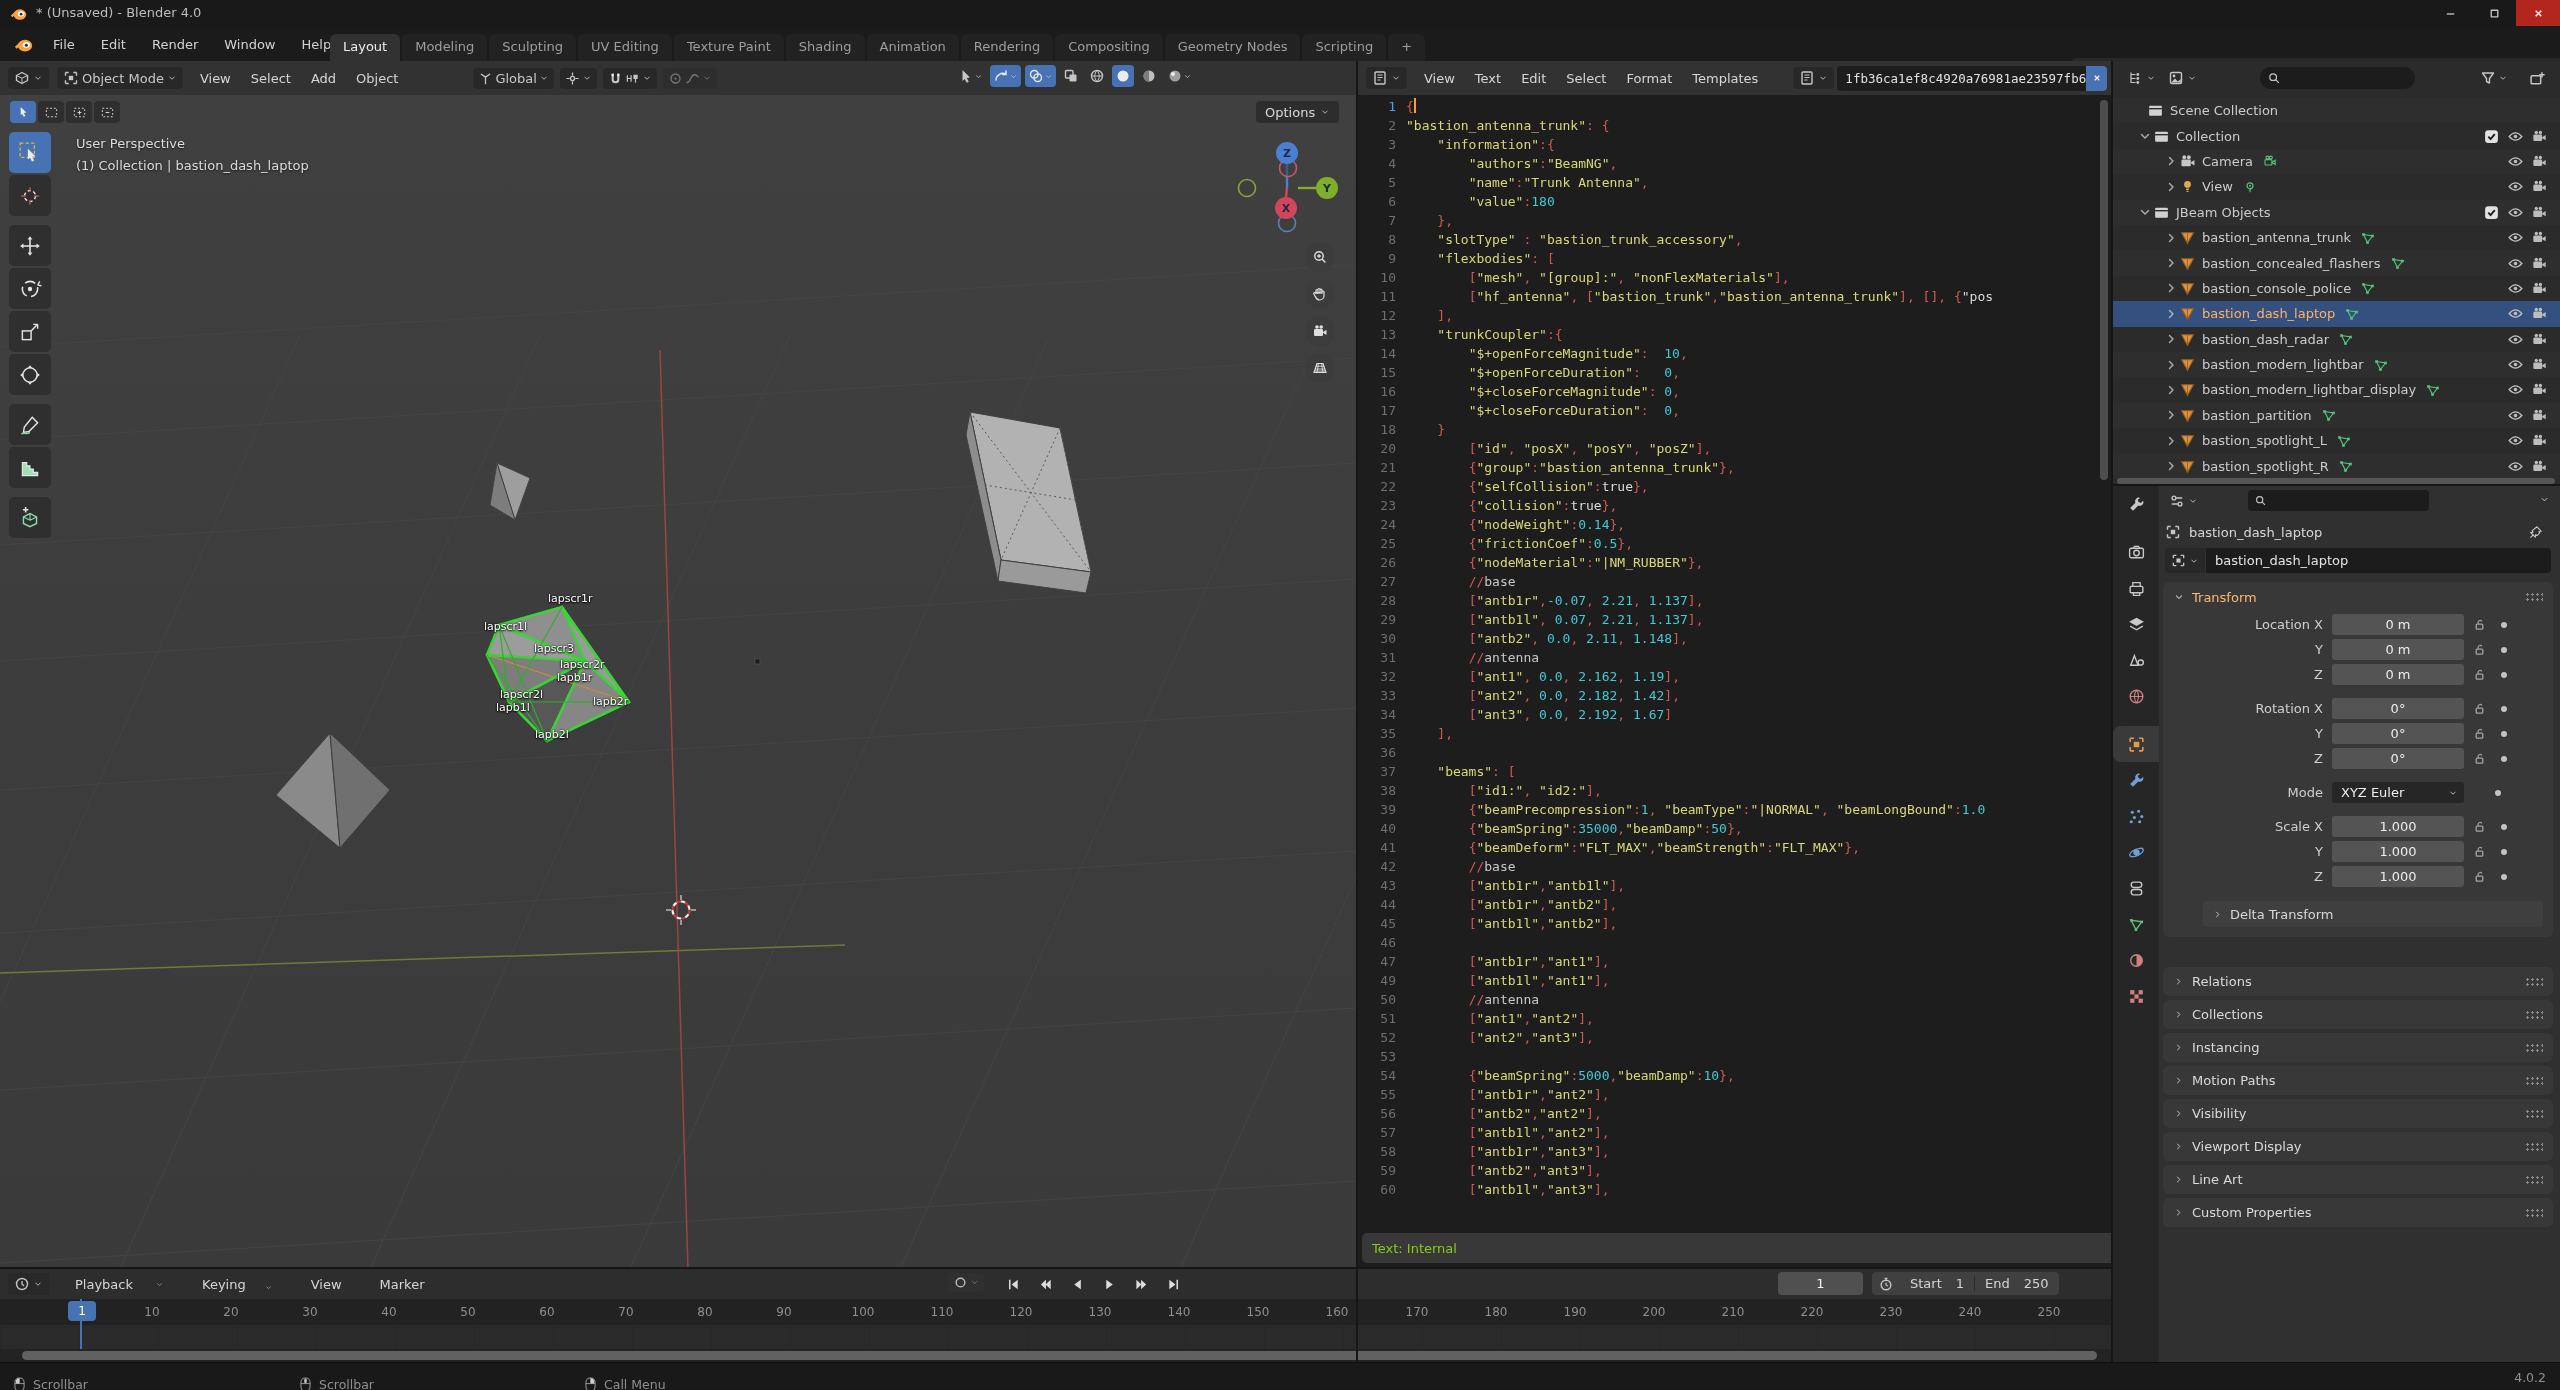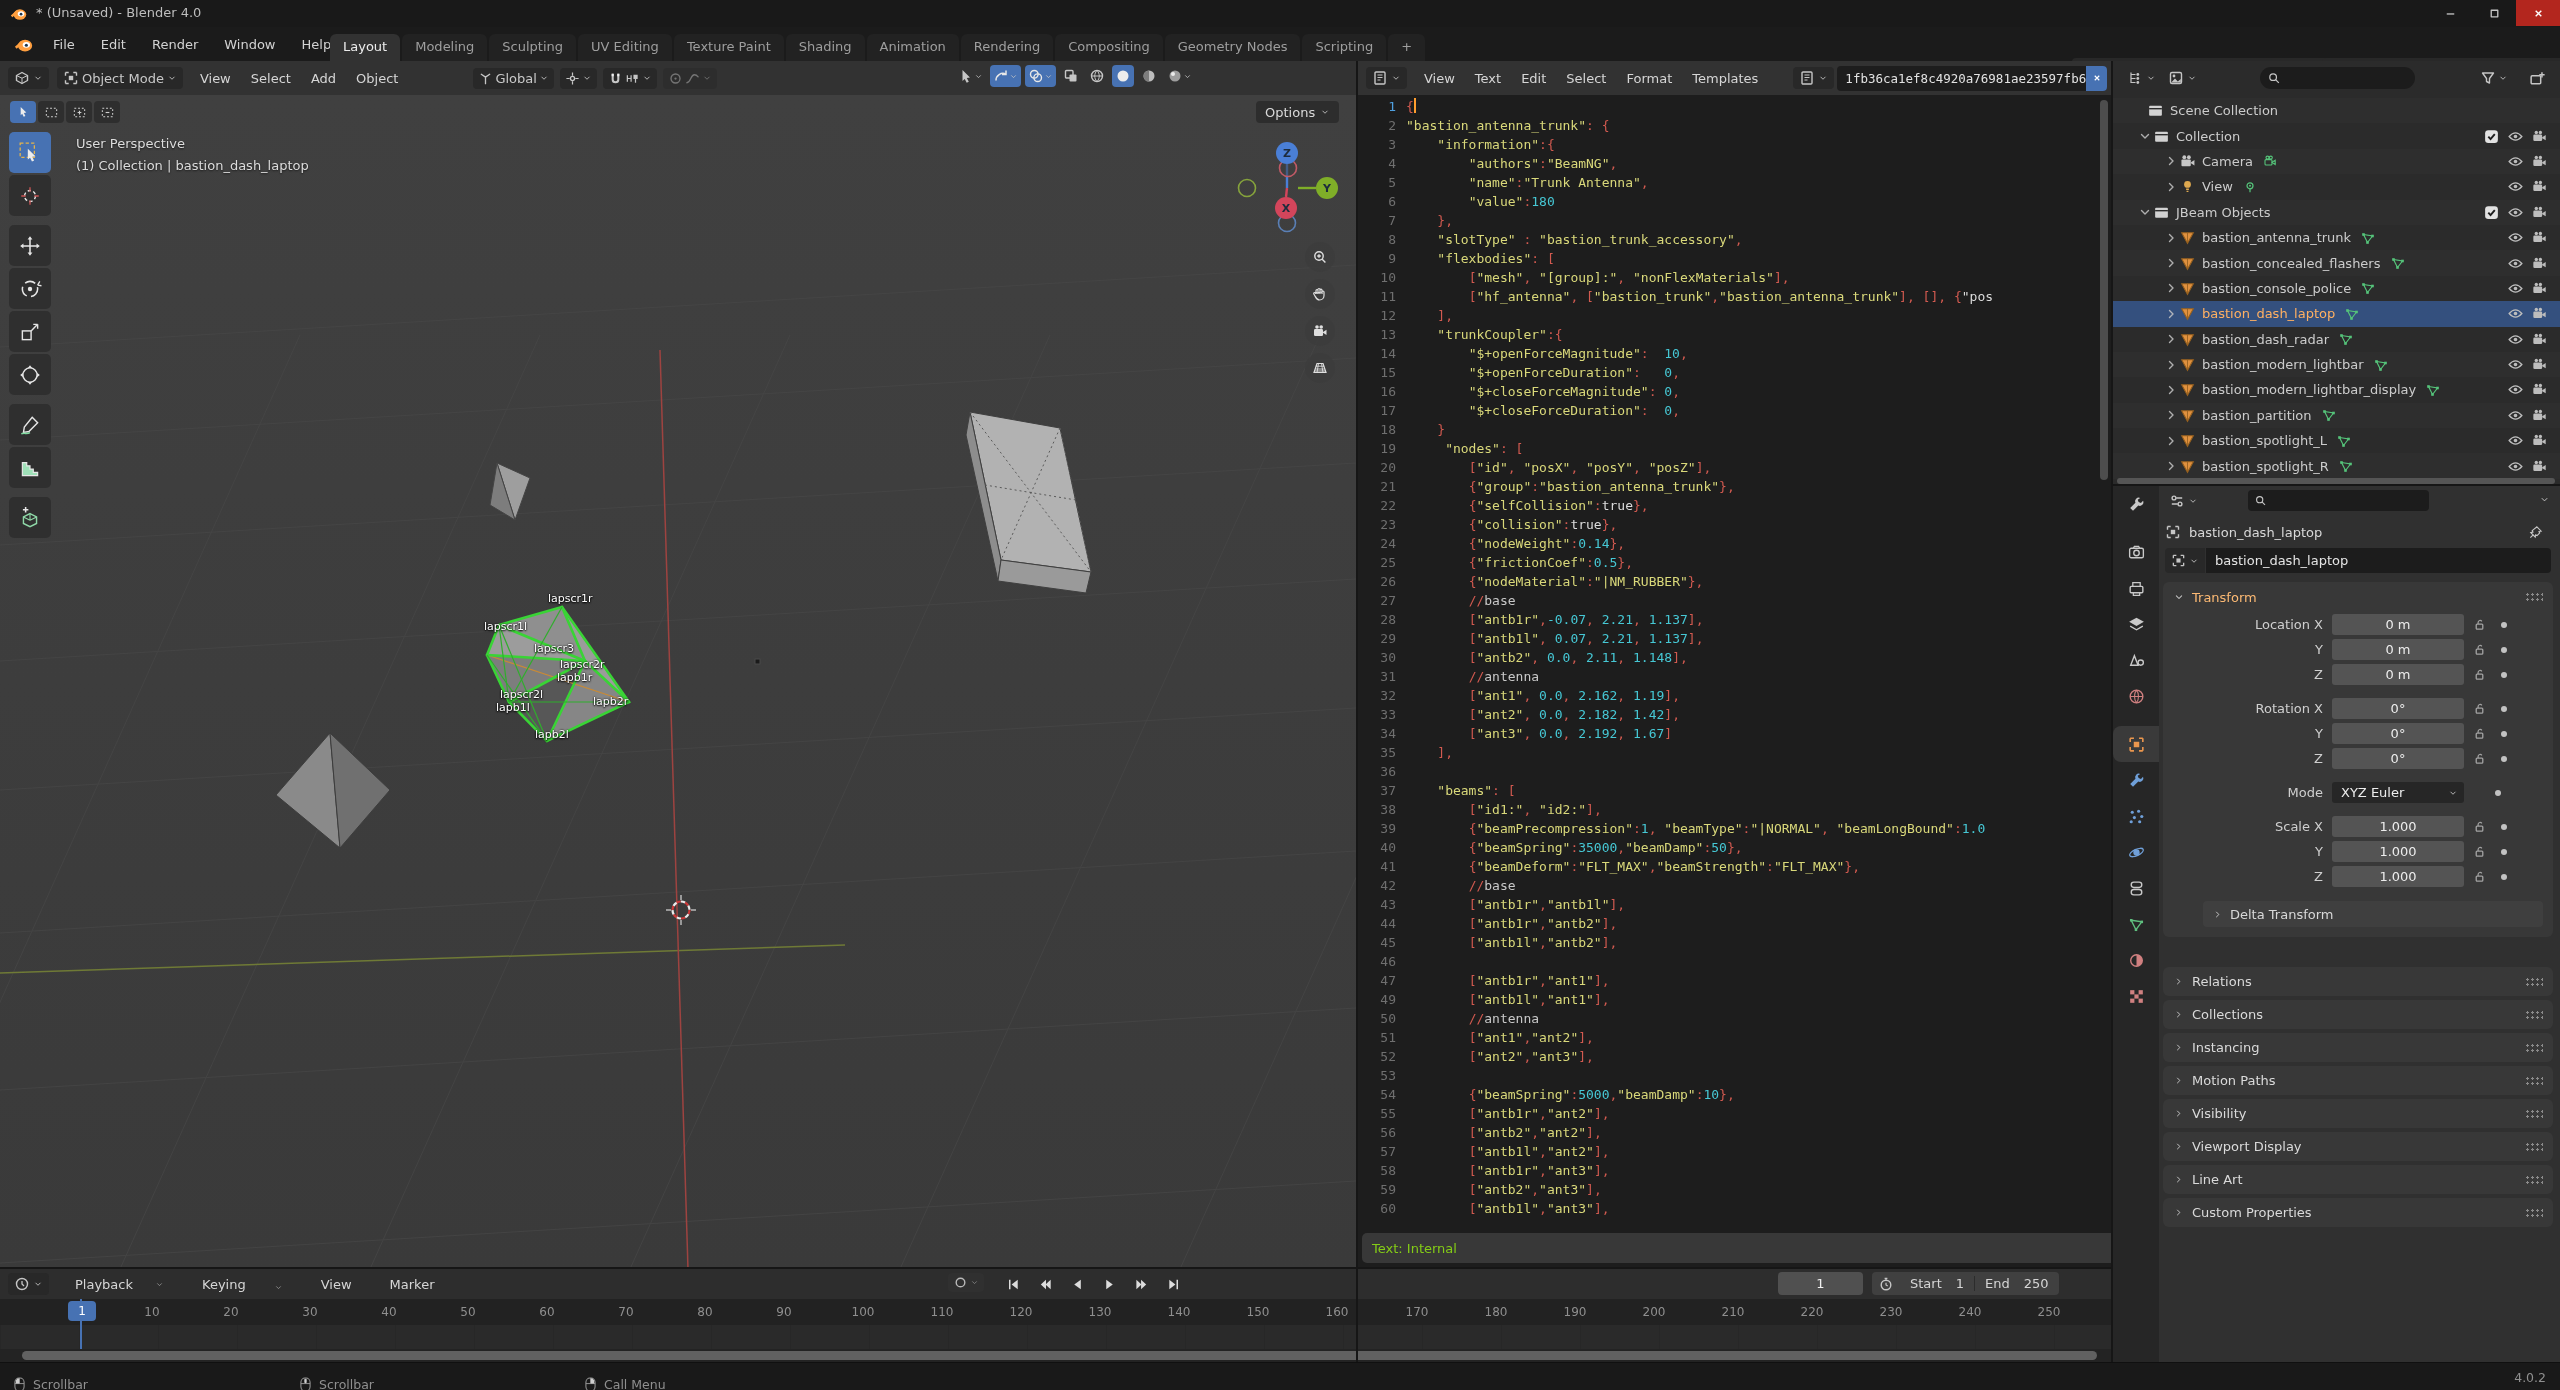--- a/index.html
+++ b/index.html
@@ -847,21 +847,20 @@
         <div class="cl"><span class="ln">9</span><span class="ct"><span class="tok-w">    </span><span class="tok-s">"flexbodies"</span><span class="tok-p">:</span><span class="tok-w"> </span><span class="tok-p">[</span></span></div>
         <div class="cl"><span class="ln">10</span><span class="ct"><span class="tok-w">        </span><span class="tok-p">[</span><span class="tok-s">"mesh"</span><span class="tok-p">,</span><span class="tok-w"> </span><span class="tok-s">"[group]:"</span><span class="tok-p">,</span><span class="tok-w"> </span><span class="tok-s">"nonFlexMaterials"</span><span class="tok-p">]</span><span class="tok-p">,</span></span></div>
         <div class="cl"><span class="ln">11</span><span class="ct"><span class="tok-w">        </span><span class="tok-p">[</span><span class="tok-s">"hf_antenna"</span><span class="tok-p">,</span><span class="tok-w"> </span><span class="tok-p">[</span><span class="tok-s">"bastion_trunk"</span><span class="tok-p">,</span><span class="tok-s">"bastion_antenna_trunk"</span><span class="tok-p">]</span><span class="tok-p">,</span><span class="tok-w"> </span><span class="tok-p">[</span><span class="tok-p">]</span><span class="tok-p">,</span><span class="tok-w"> </span><span class="tok-p">{</span><span class="tok-w">"pos</span></span></div>
         <div class="cl"><span class="ln">12</span><span class="ct"><span class="tok-w">    </span><span class="tok-p">]</span><span class="tok-p">,</span></span></div>
         <div class="cl"><span class="ln">13</span><span class="ct"><span class="tok-w">    </span><span class="tok-s">"trunkCoupler"</span><span class="tok-p">:</span><span class="tok-p">{</span></span></div>
         <div class="cl"><span class="ln">14</span><span class="ct"><span class="tok-w">        </span><span class="tok-s">"$+openForceMagnitude"</span><span class="tok-p">:</span><span class="tok-w">  </span><span class="tok-n">10</span><span class="tok-p">,</span></span></div>
         <div class="cl"><span class="ln">15</span><span class="ct"><span class="tok-w">        </span><span class="tok-s">"$+openForceDuration"</span><span class="tok-p">:</span><span class="tok-w">   </span><span class="tok-n">0</span><span class="tok-p">,</span></span></div>
         <div class="cl"><span class="ln">16</span><span class="ct"><span class="tok-w">        </span><span class="tok-s">"$+closeForceMagnitude"</span><span class="tok-p">:</span><span class="tok-w"> </span><span class="tok-n">0</span><span class="tok-p">,</span></span></div>
         <div class="cl"><span class="ln">17</span><span class="ct"><span class="tok-w">        </span><span class="tok-s">"$+closeForceDuration"</span><span class="tok-p">:</span><span class="tok-w">  </span><span class="tok-n">0</span><span class="tok-p">,</span></span></div>
         <div class="cl"><span class="ln">18</span><span class="ct"><span class="tok-w">    </span><span class="tok-p">}</span></span></div>
-        <div class="cl"><span class="ln">19</span><span class="ct"><span class="tok-w">     </span><span class="tok-s">"nodes"</span><span class="tok-p">:</span><span class="tok-w"> </span><span class="tok-p">[</span></span></div>
         <div class="cl"><span class="ln">20</span><span class="ct"><span class="tok-w">        </span><span class="tok-p">[</span><span class="tok-s">"id"</span><span class="tok-p">,</span><span class="tok-w"> </span><span class="tok-s">"posX"</span><span class="tok-p">,</span><span class="tok-w"> </span><span class="tok-s">"posY"</span><span class="tok-p">,</span><span class="tok-w"> </span><span class="tok-s">"posZ"</span><span class="tok-p">]</span><span class="tok-p">,</span></span></div>
         <div class="cl"><span class="ln">21</span><span class="ct"><span class="tok-w">        </span><span class="tok-p">{</span><span class="tok-s">"group"</span><span class="tok-p">:</span><span class="tok-s">"bastion_antenna_trunk"</span><span class="tok-p">}</span><span class="tok-p">,</span></span></div>
         <div class="cl"><span class="ln">22</span><span class="ct"><span class="tok-w">        </span><span class="tok-p">{</span><span class="tok-s">"selfCollision"</span><span class="tok-p">:</span><span class="tok-w">true</span><span class="tok-p">}</span><span class="tok-p">,</span></span></div>
         <div class="cl"><span class="ln">23</span><span class="ct"><span class="tok-w">        </span><span class="tok-p">{</span><span class="tok-s">"collision"</span><span class="tok-p">:</span><span class="tok-w">true</span><span class="tok-p">}</span><span class="tok-p">,</span></span></div>
         <div class="cl"><span class="ln">24</span><span class="ct"><span class="tok-w">        </span><span class="tok-p">{</span><span class="tok-s">"nodeWeight"</span><span class="tok-p">:</span><span class="tok-n">0.14</span><span class="tok-p">}</span><span class="tok-p">,</span></span></div>
         <div class="cl"><span class="ln">25</span><span class="ct"><span class="tok-w">        </span><span class="tok-p">{</span><span class="tok-s">"frictionCoef"</span><span class="tok-p">:</span><span class="tok-n">0.5</span><span class="tok-p">}</span><span class="tok-p">,</span></span></div>
         <div class="cl"><span class="ln">26</span><span class="ct"><span class="tok-w">        </span><span class="tok-p">{</span><span class="tok-s">"nodeMaterial"</span><span class="tok-p">:</span><span class="tok-s">"|NM_RUBBER"</span><span class="tok-p">}</span><span class="tok-p">,</span></span></div>
         <div class="cl"><span class="ln">27</span><span class="ct"><span class="tok-w">        </span><span class="tok-p">//</span><span class="tok-cm">base</span></span></div>
         <div class="cl"><span class="ln">28</span><span class="ct"><span class="tok-w">        </span><span class="tok-p">[</span><span class="tok-s">"antb1r"</span><span class="tok-p">,</span><span class="tok-n">-0.07</span><span class="tok-p">,</span><span class="tok-w"> </span><span class="tok-n">2.21</span><span class="tok-p">,</span><span class="tok-w"> </span><span class="tok-n">1.137</span><span class="tok-p">]</span><span class="tok-p">,</span></span></div>
         <div class="cl"><span class="ln">29</span><span class="ct"><span class="tok-w">        </span><span class="tok-p">[</span><span class="tok-s">"antb1l"</span><span class="tok-p">,</span><span class="tok-w"> </span><span class="tok-n">0.07</span><span class="tok-p">,</span><span class="tok-w"> </span><span class="tok-n">2.21</span><span class="tok-p">,</span><span class="tok-w"> </span><span class="tok-n">1.137</span><span class="tok-p">]</span><span class="tok-p">,</span></span></div>
@@ -1975,21 +1974,21 @@
 
         <span style="display:flex;align-items:center;gap:4px;padding:3px 9px">
           <span>Playback</span>
           <span class="icon" style="width:9px;height:9px;opacity:.7">
             <svg viewBox="0 0 16 16">
               <path d="M4.5 6.5L8 10l3.5-3.5" fill="none" stroke="#c6c6c6" stroke-width="1.4" stroke-linecap="round" stroke-linejoin="round"></path>
             </svg>
           </span>
         </span>
 
-        <span style="display:flex;align-items:flex-end;gap:10px;padding:3px 9px">
+        <span style="display:flex;align-items:flex-end;gap:0;padding:3px 9px">
           <span>Keying</span>
           <span class="icon" style="width:9px;height:9px;opacity:.7">
             <svg viewBox="0 0 16 16">
               <path d="M4.5 6.5L8 10l3.5-3.5" fill="none" stroke="#c6c6c6" stroke-width="1.4" stroke-linecap="round" stroke-linejoin="round"></path>
             </svg>
           </span>
         </span>
 
         <span style="display:flex;align-items:center;gap:4px;padding:3px 9px">
           <span>View</span>

